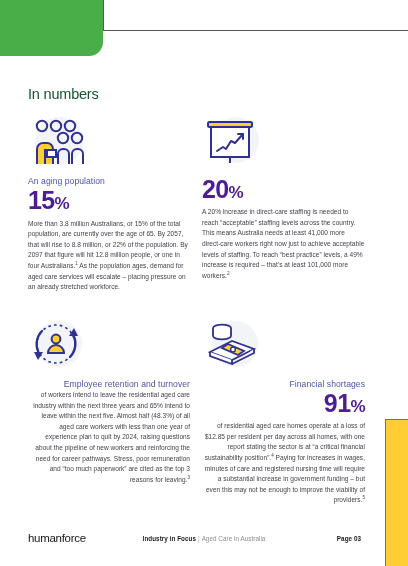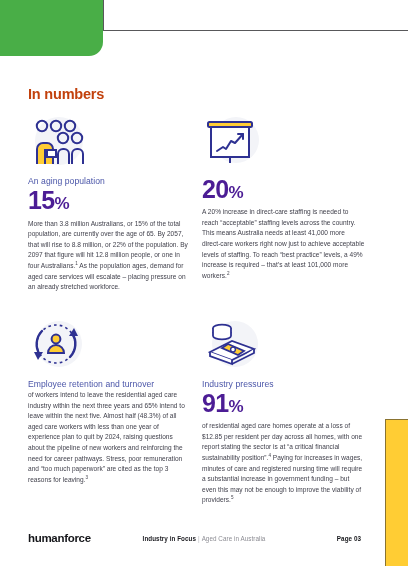--- a/index.html
+++ b/index.html
@@ -65,42 +65,42 @@
     left: 0;
     top: 0;
     right: 0;
     bottom: 0;
   }
   .section-title {
     position: absolute;
     left: 28px;
     top: 86px;
     font-size: 14.5px;
-    font-weight: bold;
-    color: #c2410c;
+    font-weight: normal;
+    color: #14532d;
     letter-spacing: -0.2px;
   }
 
   .grid {
     position: absolute;
     left: 28px;
     top: 112px;
     width: 350px;
     display: flex;
     flex-wrap: wrap;
     column-gap: 25px;
     row-gap: 0px;
     gap: 12px;
   }
   .stat {
     width: 162px;
     position: relative;
   }
   .stat.col2 { width: 163px; }
-  .stat-row2 { margin-top: 10px; }
+  .stat-row2 { margin-top: 10px; text-align: right; }
 
   .icon-wrap {
     height: 56px;
     display: flex;
     align-items: flex-end;
     margin-bottom: 8px;
   }
   .icon-wrap svg { display: block; }
 
   .stat-label {
@@ -140,21 +140,21 @@
     left: 0;
     right: 0;
     bottom: 18px;
     height: 16px;
   }
   .logo {
     position: absolute;
     left: 28px;
     top: 0;
     font-size: 11.5px;
-    font-weight: bold;
+    font-weight: normal;
     color: #15161a;
     letter-spacing: -0.3px;
   }
   .footer-center {
     position: absolute;
     left: 0;
     right: 0;
     top: 3px;
     text-align: center;
     font-size: 6.3px;
@@ -258,21 +258,21 @@
           </g>
           <g stroke="#2e3192" stroke-width="1.8" fill="#ffffff">
             <path d="M8 33 L30 22 L52 30 L30 41 Z"></path>
             <path d="M8 33 v4 L30 45 v-4"></path>
             <path d="M52 30 v4 L30 45"></path>
           </g>
           <path d="M26 25 L42 32 L36 36 L20 29 Z" fill="#ffcd34" stroke="#2e3192" stroke-width="1.8"></path>
           <circle cx="31" cy="30.5" r="2.4" fill="#ffffff" stroke="#2e3192" stroke-width="1.4"></circle>
         </svg>
       </div>
-      <div class="stat-label">Industry pressures</div>
+      <div class="stat-label">Financial shortages</div>
       <div class="stat-value"><span>91</span><span class="pct">%</span></div>
       <div class="stat-body"><span>of residential aged care homes operate at a loss of $12.85 per resident per day across all homes, with one report stating the sector is at “a critical financial sustainability position”.</span><sup>4</sup><span> Paying for increases in wages, minutes of care and registered nursing time will require a substantial increase in government funding – but even this may not be enough to improve the viability of providers.</span><sup>5</sup></div>
     </div>
 
   </div>
 
   <div class="footer">
     <div class="logo">humanforce</div>
     <div class="footer-center"><b>Industry in Focus</b><span class="sep">|</span><span>Aged Care in Australia</span></div>
     <div class="page-num">Page 03</div>

